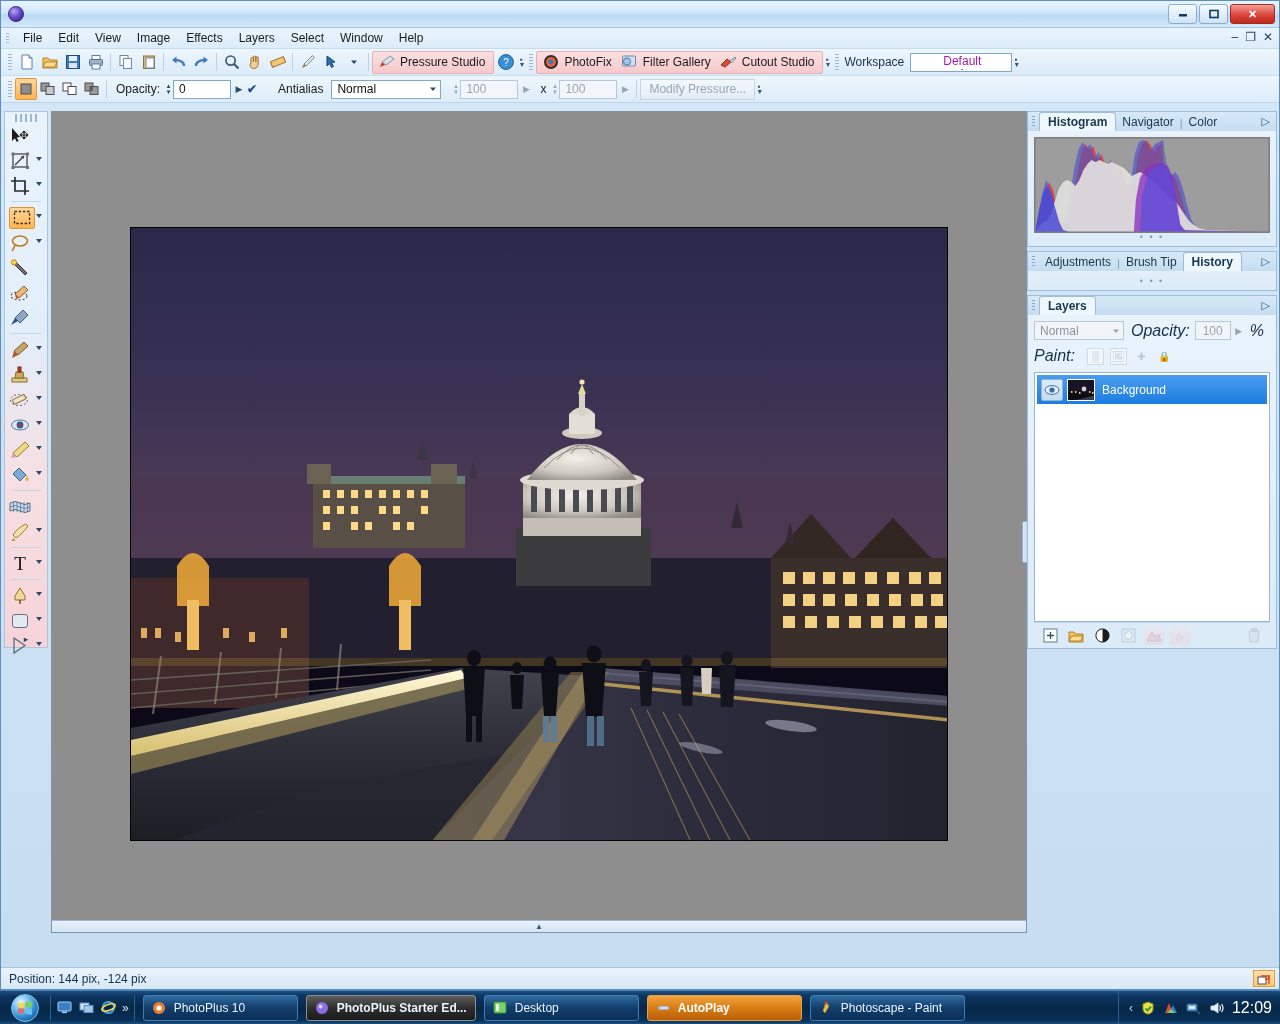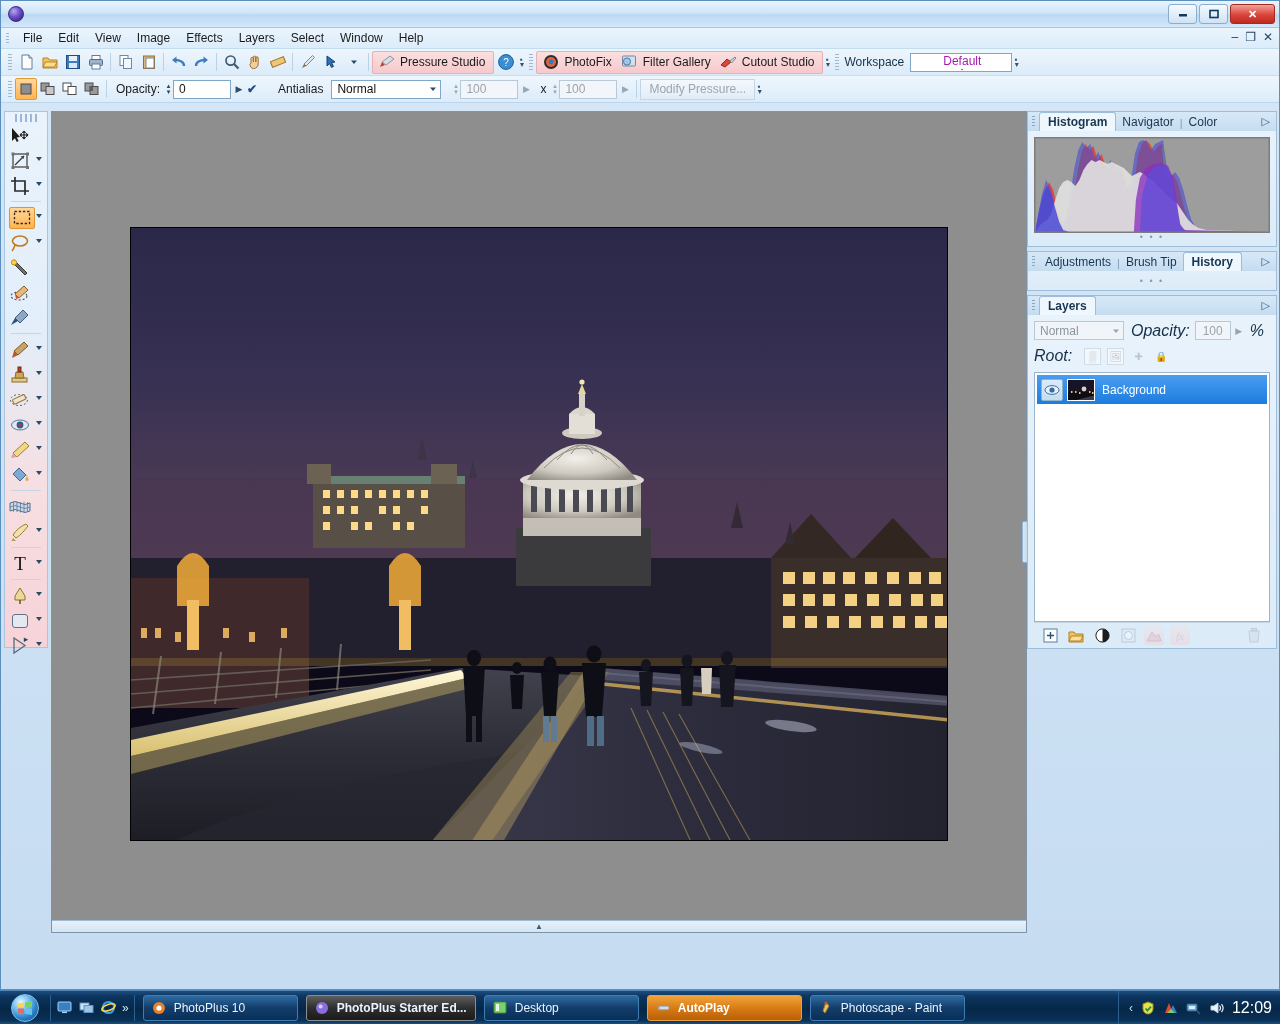--- a/index.html
+++ b/index.html
@@ -917,21 +917,21 @@
             <svg width="8" height="8" viewBox="0 0 8 8">
                 <path d="M1 2.5h6L4 6z" fill="#9aa4ad"></path>
               </svg>
           </div>
           <span class="opl">Opacity:</span>
           <div class="opval">100</div>
           <div class="arrowbtn" style="color:#9aa4ad">▶</div>
           <span class="opl" style="margin-left:3px">%</span>
         </div>
         <div class="lrow">
-          <span class="opl" style="margin-left:0;margin-right:12px">Root:</span>
+          <span class="opl" style="margin-left:0;margin-right:12px">Paint:</span>
           <div class="lockbox">▒</div>
           <div class="lockbox">🖼</div>
           <div class="lockbox" style="border-color:transparent;background:transparent">✚</div>
           <div class="lockbox" style="border-color:transparent;background:transparent">🔒</div>
         </div>
         <div id="layer-list">
           <div id="layer-item">
             <div id="layer-eye">
               <svg width="16" height="12" viewBox="0 0 16 12">
                   <ellipse cx="8" cy="6" rx="7" ry="4.4" fill="#e8f1fa" stroke="#3f6d99"></ellipse>
@@ -995,20 +995,30 @@
             <svg width="14" height="15" viewBox="0 0 14 15">
                 <path d="M2 3h10l-1 11H3z" fill="#cdd6df" stroke="#8495a5"></path>
                 <rect x="4.5" y="0.5" width="5" height="2.2" fill="#bcc7d2" stroke="#8495a5"></rect>
               </svg>
           </div>
         </div>
       </div>
     </div>
   </div>
 
+  <div id="status-bar">
+    <span id="status-text">Position: 144 pix, -124 pix</span>
+    <div id="status-right">
+      <svg width="14" height="12" viewBox="0 0 14 12">
+          <rect x="1" y="4" width="8" height="7" fill="#fff" stroke="#4b4b4b"></rect>
+          <path d="M4 3h8v8" fill="none" stroke="#d24a2e" stroke-width="1.4"></path>
+          <path d="M12 2v4h-4" fill="none" stroke="#d24a2e" stroke-width="1.4"></path>
+        </svg>
+    </div>
+  </div>
 </div>
 
 <div id="taskbar">
   <div id="start-orb">
     <div class="orb">
       <svg width="16" height="16" viewBox="0 0 16 16">
           <path d="M1 3.4 7 2.4v5.2H1z" fill="#ffd34d"></path>
           <path d="M8 2.2 15 1v6.6H8z" fill="#7ad16a"></path>
           <path d="M1 8.4h6v5.2L1 12.6z" fill="#e86a5e"></path>
           <path d="M8 8.4h7V15L8 13.8z" fill="#6cc0f0"></path>

